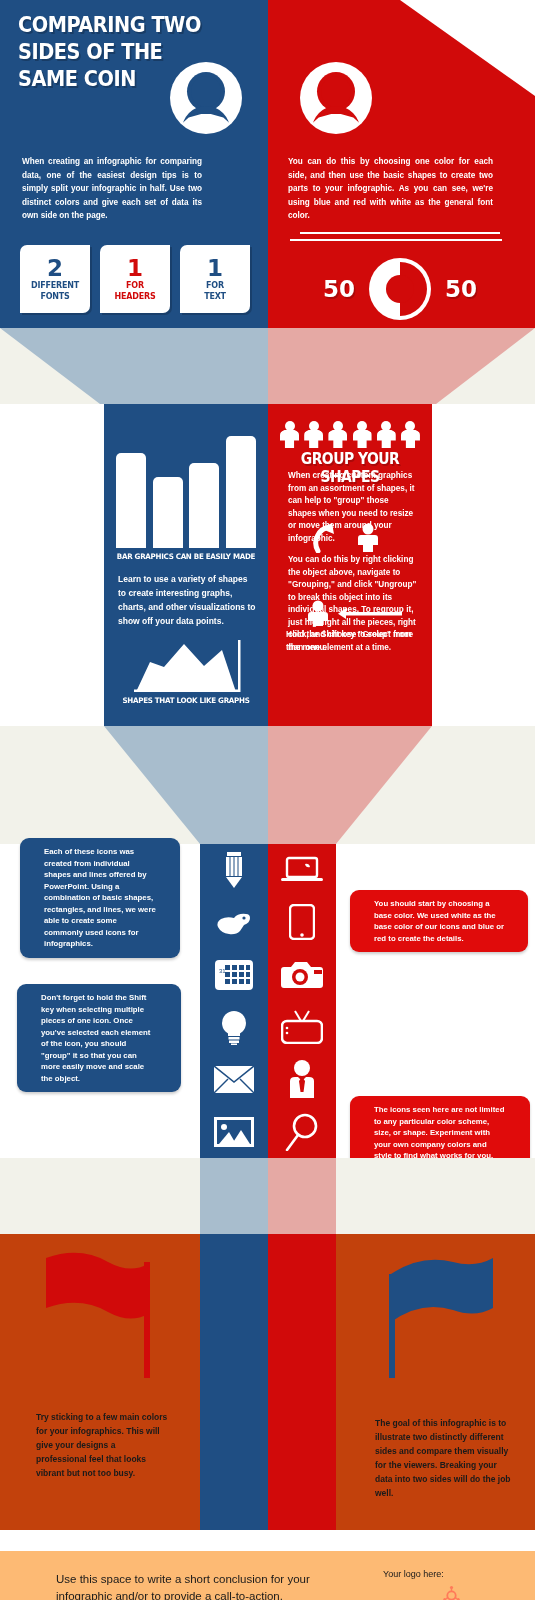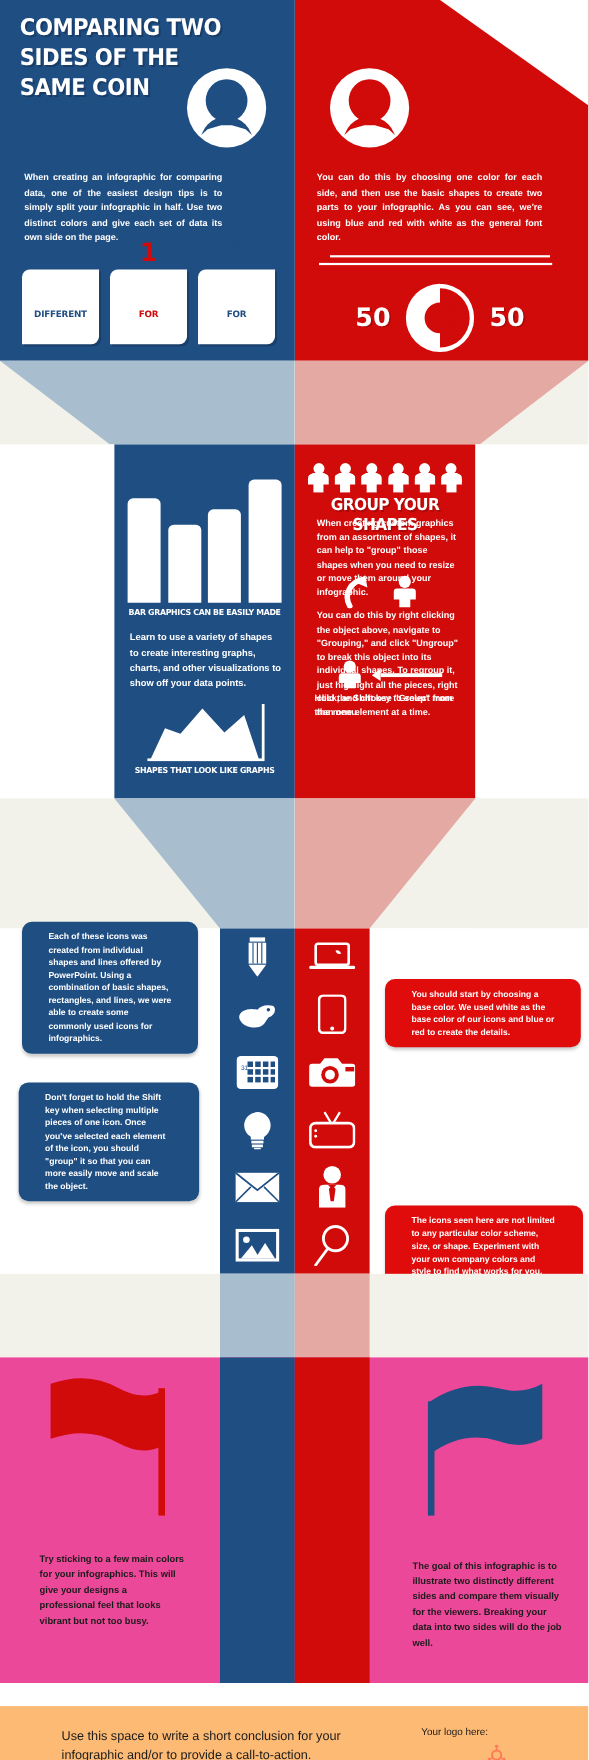--- a/index.html
+++ b/index.html
@@ -56,21 +56,21 @@
   .hdr-para.red  { left:288px; top:155px; width:205px; }
 
   .stat-row { position:absolute; left:20px; top:245px; width:230px; height:68px; display:flex; gap:10px; }
   .stat-box {
     width:70px; height:68px; background:#ffffff; border-radius:7px 0 7px 0;
     display:flex; flex-direction:column; align-items:center; justify-content:center;
     box-shadow: 2px 2px 0 rgba(0,0,0,0.18);
   }
   .stat-num { font-size:23px; font-weight:900; font-family:"DejaVu Sans", sans-serif; line-height:24px; }
   .stat-lbl { font-size:8px; font-weight:900; line-height:11px; text-align:center;
-              font-family:"DejaVu Sans", sans-serif; letter-spacing:-0.2px;margin-top:38px; }
+              font-family:"DejaVu Sans", sans-serif; letter-spacing:-0.2px; }
   .c-blue { color:#1f4e83; } .c-red { color:#d10a0a; }
 
   .hr-lines { position:absolute; left:290px; top:232px; width:215px; }
   .hr-lines div { height:2px; background:#ffffff; margin-bottom:5px; }
   .hr-lines div:nth-child(1){ width:200px; margin-left:10px; }
   .hr-lines div:nth-child(2){ width:212px; margin-left:0; }
 
   .donut-wrap { position:absolute; left:300px; top:258px; width:200px; height:62px;
                 display:flex; align-items:center; justify-content:center; gap:14px; }
   .donut { position:relative; width:62px; height:62px; border-radius:50%; }
@@ -153,21 +153,21 @@
   .bubble.b2 { left:17px; top:984px; width:164px; }
   .bubble.r1 { left:350px; top:890px; width:178px; }
   .bubble.r2 { left:350px; top:1096px; width:180px; }
 
   
   .ribbon3 { position:absolute; left:0; top:1158px; width:535px; height:76px; background:#f2f2ea; }
   .r3-blue { position:absolute; left:200px; top:0; width:68px; height:76px; background:#a8bdcd; }
   .r3-red  { position:absolute; left:268px; top:0; width:68px; height:76px; background:#e5a9a4; }
 
   
-  .flags { position:absolute; left:0; top:1234px; width:535px; height:296px; background:#ec4899; }
+  .flags { position:absolute; left:0; top:1234px; width:535px; height:296px; background:#c2410c; }
   .flag-col-blue { position:absolute; left:200px; top:0; width:68px; height:296px; background:#1f4e83; }
   .flag-col-red  { position:absolute; left:268px; top:0; width:68px; height:296px; background:#d10a0a; }
   .flag-left { position:absolute; left:30px; top:14px; width:130px; height:130px; }
   .flag-right { position:absolute; left:375px; top:14px; width:130px; height:130px; }
   .flag-text { position:absolute; color:#1a1a1a; font-size:8.5px; line-height:14px; font-weight:bold; }
   .flag-text.left  { left:36px; top:176px; width:132px; }
   .flag-text.right { left:375px; top:182px; width:140px; }
 
   
   .footer { position:absolute; left:0; top:1551px; width:535px; height:70px; background:#fdba74; }

